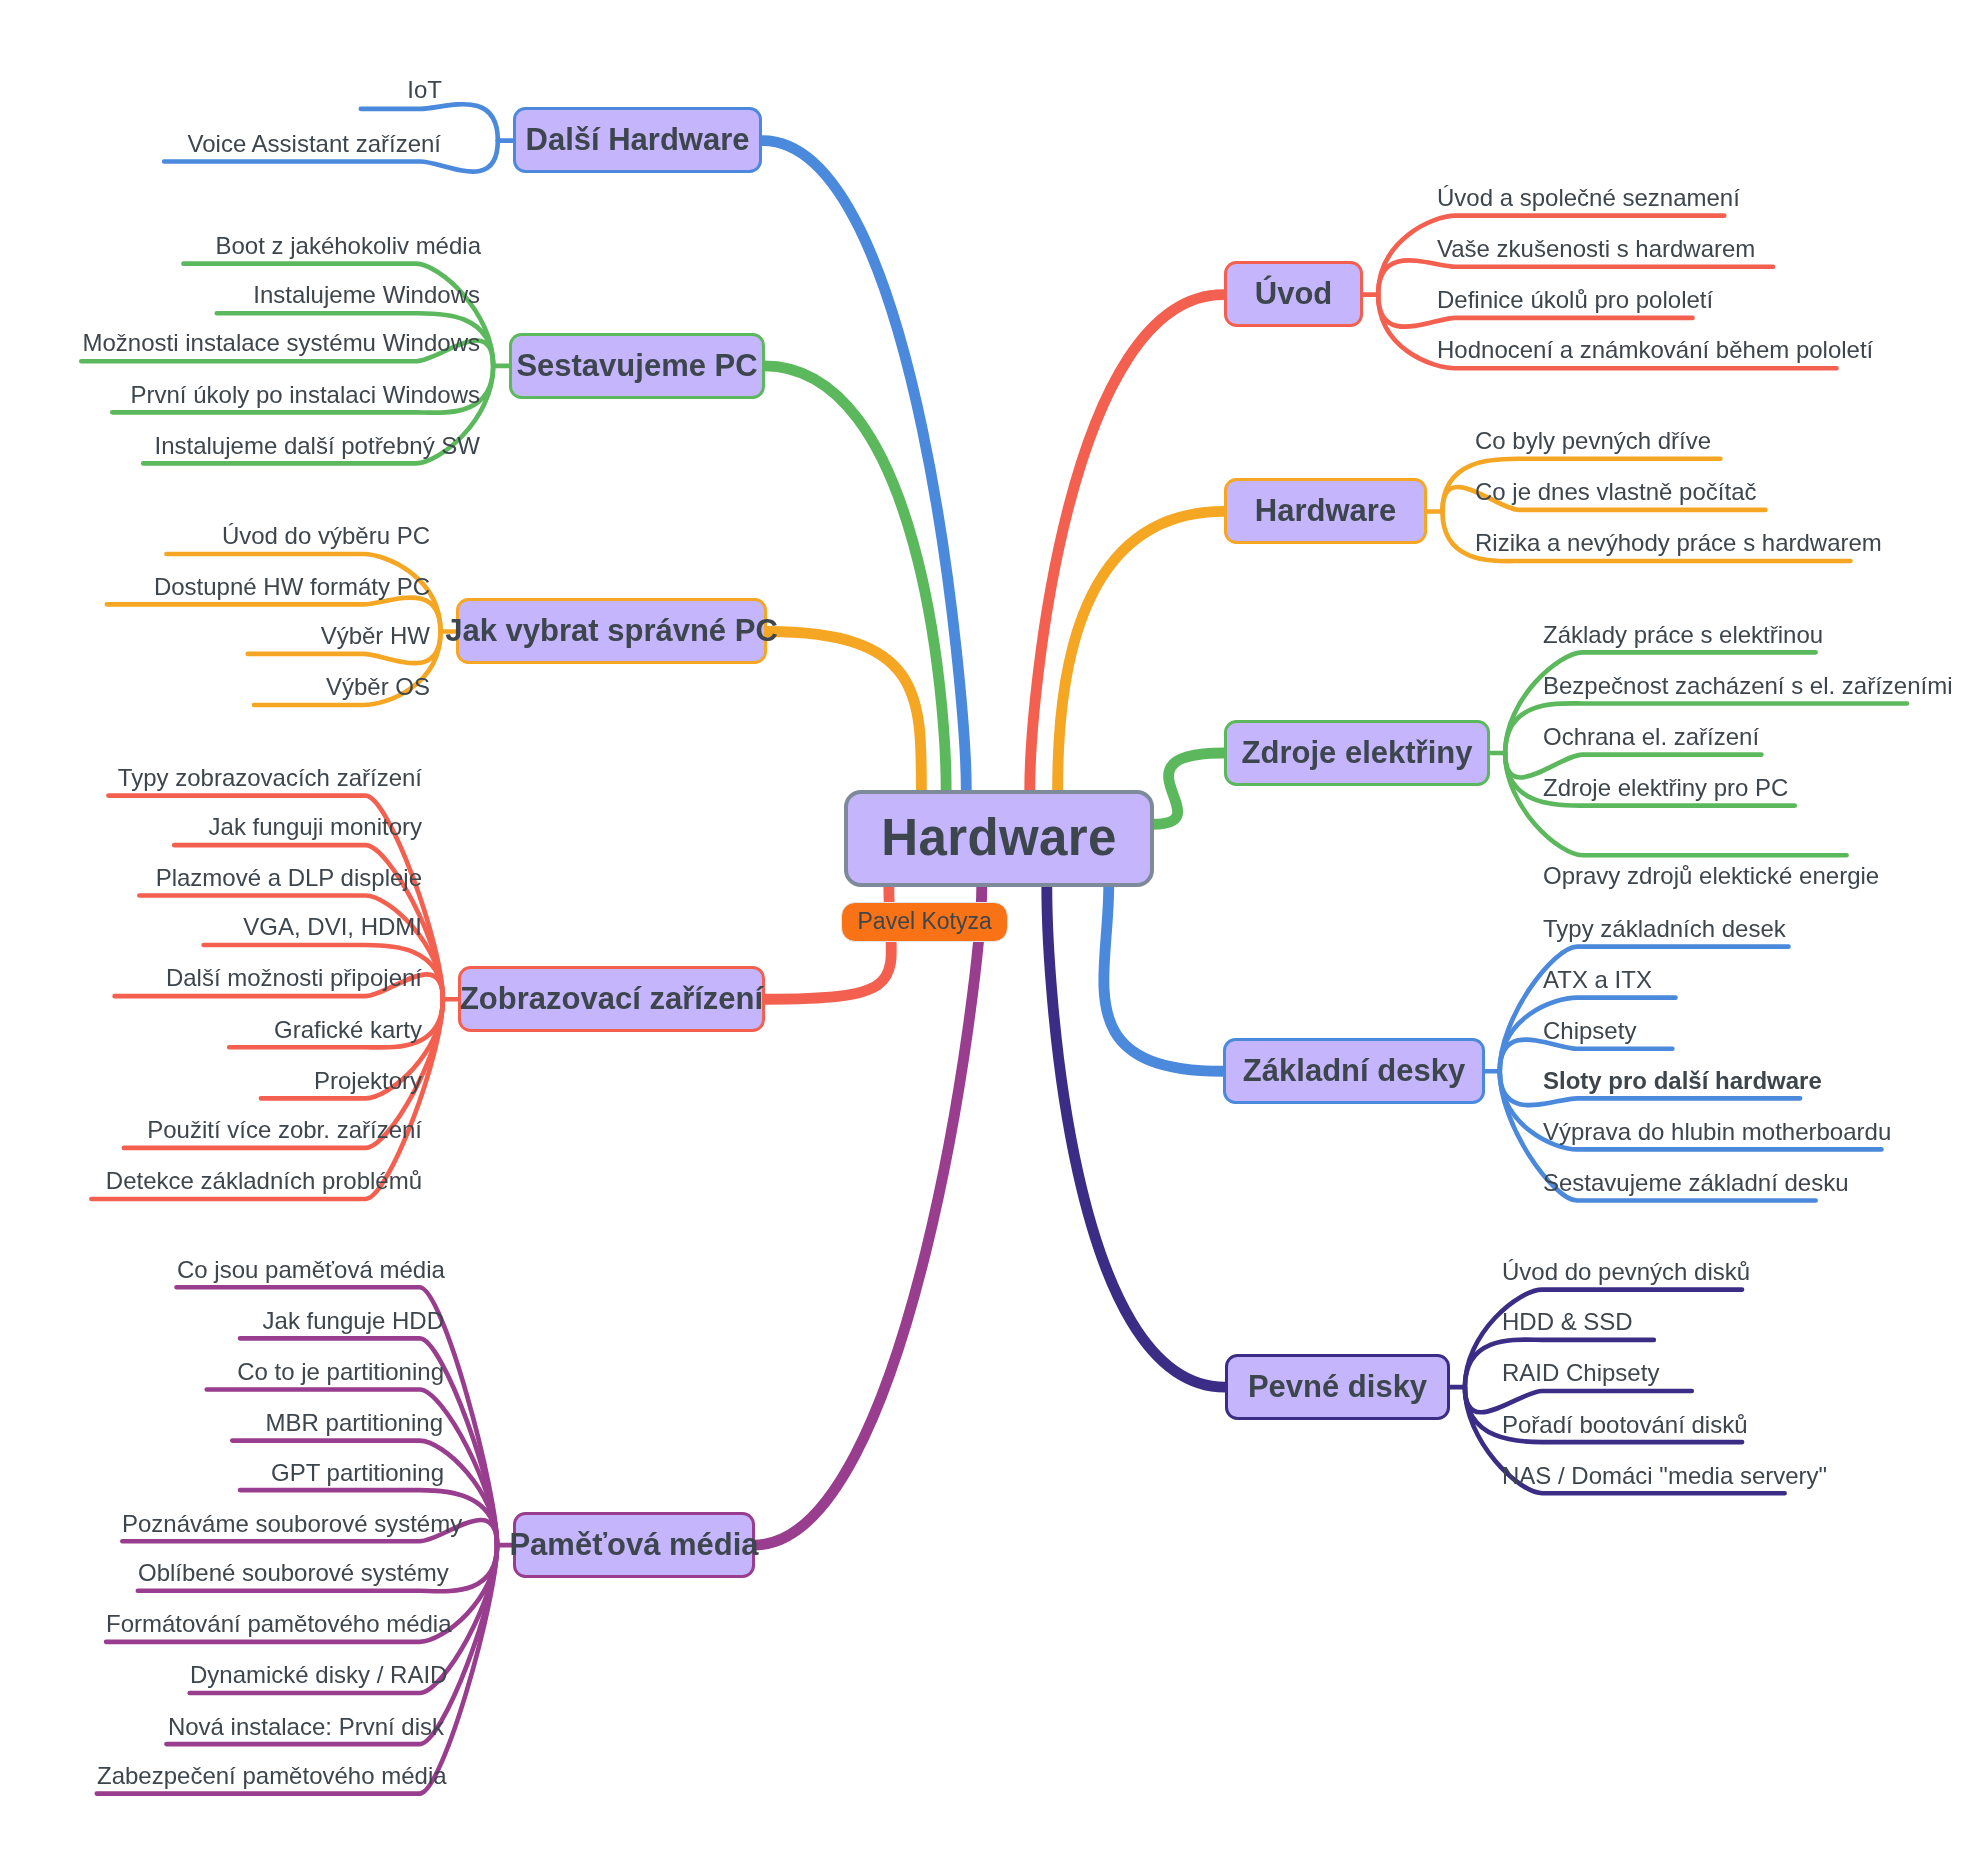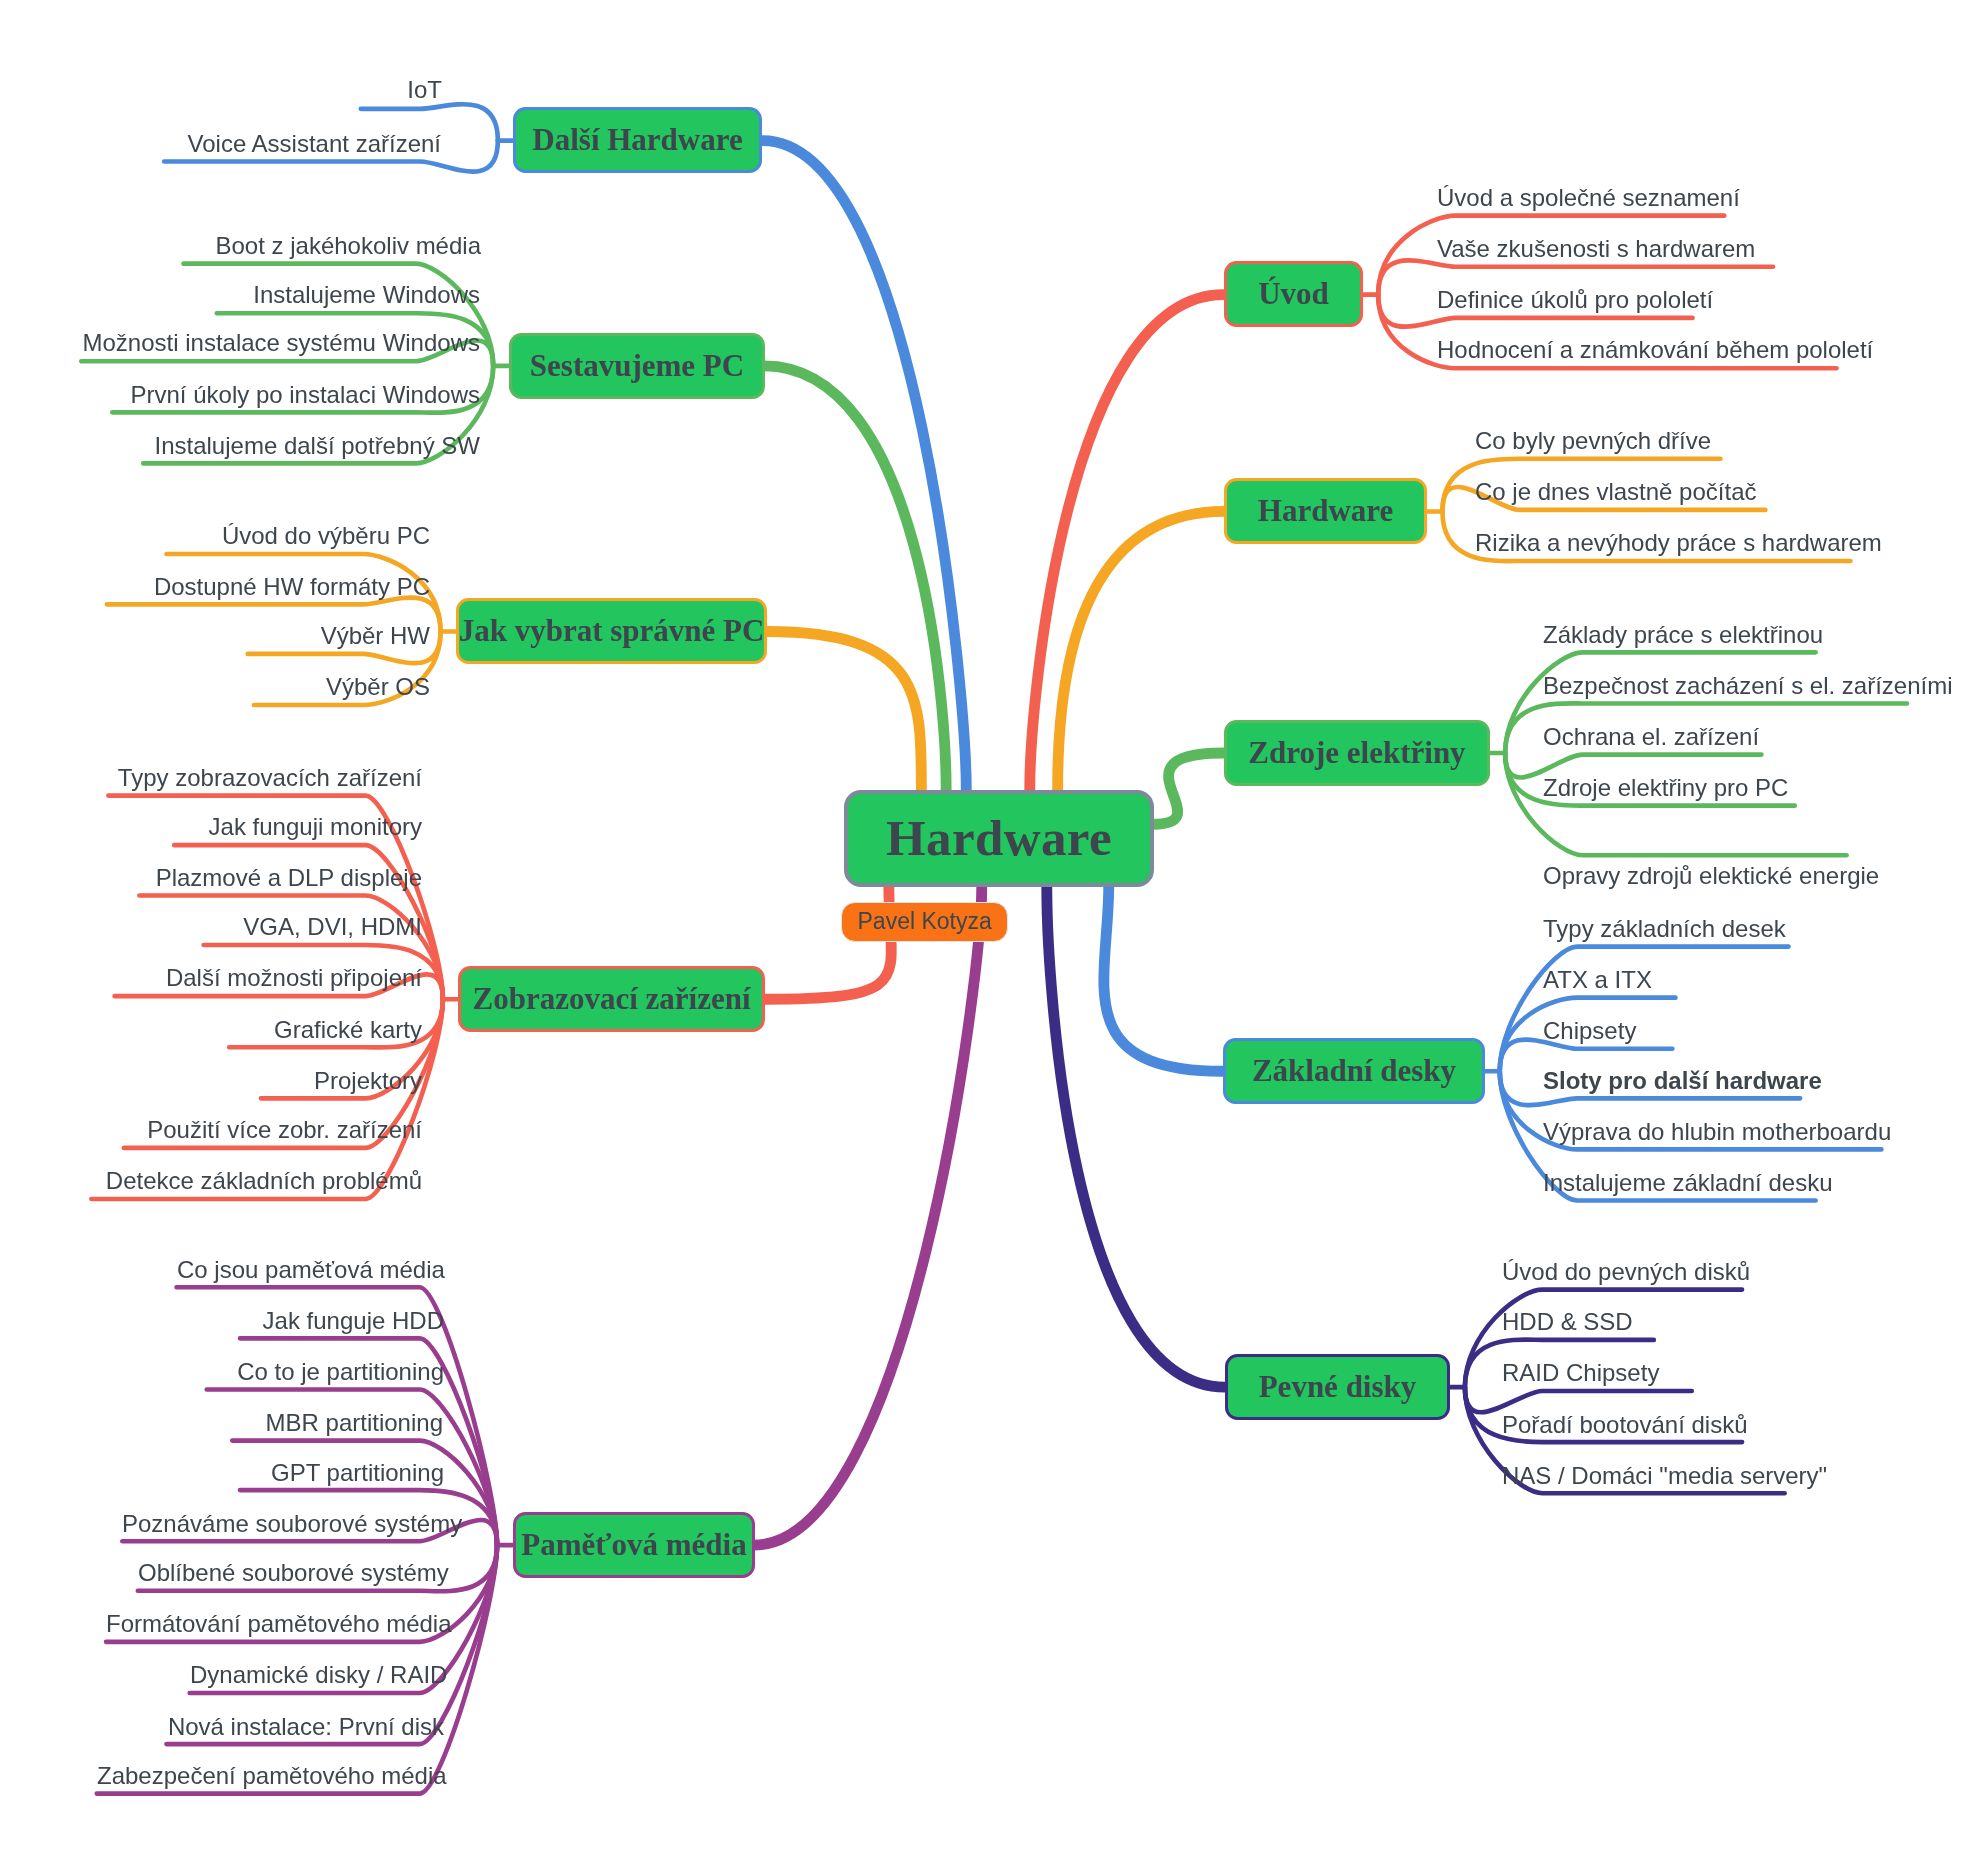--- a/index.html
+++ b/index.html
@@ -1,21 +1,21 @@
 <!DOCTYPE html>
 <html style="font-size:12.4px"><head>
 <meta charset="utf-8">
 <style>
   html,body{margin:0;padding:0;background:#ffffff;}
   body{font-family:"Liberation Sans", sans-serif;}
   #stage{position:relative;width:1979px;height:1856px;background:#fff;overflow:hidden;}
   svg#wires{position:absolute;left:0;top:0;width:1979px;height:1856px;}
-  .node{position:absolute;box-sizing:border-box;background:#22c55e;border-radius:12.4px;
+  .node{position:absolute;box-sizing:border-box;background:#c4b5fd;border-radius:12.4px;
         display:flex;align-items:center;justify-content:center;text-align:center;
-        font-weight:bold;color:#3d454d;line-height:1.1;white-space:nowrap;font-family:Liberation Serif, serif;}
+        font-weight:bold;color:#3d454d;line-height:1.1;white-space:nowrap;}
   .root-node{border:4.6px solid #7d8a9a;border-radius:17px;font-size:51px;letter-spacing:0.4px;}
   .branch-node{border:3.9px solid #888;font-size:31px;padding:0 20px;}
   .leaf{position:absolute;font-size:24px;color:#3d454d;white-space:nowrap;line-height:1;}
   .leaf.r{text-align:left;}
   .leaf.l{text-align:right;}
   .author{position:absolute;background:#f97316;border:1.5px solid #e2e5e9;border-radius:14px;
           padding:5.4px 15.5px;font-size:23px;color:#3d454d;white-space:nowrap;}
 </style>
 </head>
 <body>
@@ -150,21 +150,21 @@
       <div class="leaf r" style="left: 1543px; width: 364px; text-align: left; top: 674px;">Bezpečnost zacházení s el. zařízeními</div>
       <div class="leaf r" style="left: 1543px; width: 218px; text-align: left; top: 725px;">Ochrana el. zařízení</div>
       <div class="leaf r" style="left: 1543px; width: 252px; text-align: left; top: 776px;">Zdroje elektřiny pro PC</div>
       <div class="leaf r" style="left: 1543px; width: 304px; text-align: left; top: 826px; margin-top: 38px;">Opravy zdrojů elektické energie</div>
       <div class="node branch-node" style="left: 1223px; top: 1038px; width: 262px; height: 66px; border-color: rgb(74, 137, 220);">Základní desky</div>
       <div class="leaf r" style="left: 1543px; width: 246px; text-align: left; top: 917px;">Typy základních desek</div>
       <div class="leaf r" style="left: 1543px; width: 133px; text-align: left; top: 968px;">ATX a ITX</div>
       <div class="leaf r" style="left: 1543px; width: 130px; text-align: left; top: 1019px;">Chipsety</div>
       <div class="leaf r" style="left: 1543px; width: 258px; text-align: left; top: 1069px; font-weight: bold;">Sloty pro další hardware</div>
       <div class="leaf r" style="left: 1543px; width: 339px; text-align: left; top: 1120px;">Výprava do hlubin motherboardu</div>
-      <div class="leaf r" style="left: 1543px; width: 273px; text-align: left; top: 1171px;">Instalujeme základní desku</div>
+      <div class="leaf r" style="left: 1543px; width: 273px; text-align: left; top: 1171px;">Sestavujeme základní desku</div>
       <div class="node branch-node" style="left: 1225px; top: 1354px; width: 225px; height: 66px; border-color: rgb(59, 44, 133);">Pevné disky</div>
       <div class="leaf r" style="left: 1502px; width: 240px; text-align: left; top: 1260px;">Úvod do pevných disků</div>
       <div class="leaf r" style="left: 1502px; width: 152px; text-align: left; top: 1310px;">HDD &amp; SSD</div>
       <div class="leaf r" style="left: 1502px; width: 190px; text-align: left; top: 1361px;">RAID Chipsety</div>
       <div class="leaf r" style="left: 1502px; width: 240px; text-align: left; top: 1413px;">Pořadí bootování disků</div>
       <div class="leaf r" style="left: 1502px; width: 283px; text-align: left; top: 1464px;">NAS / Domáci "media servery"</div>
     </div>
 </div>
 
 

